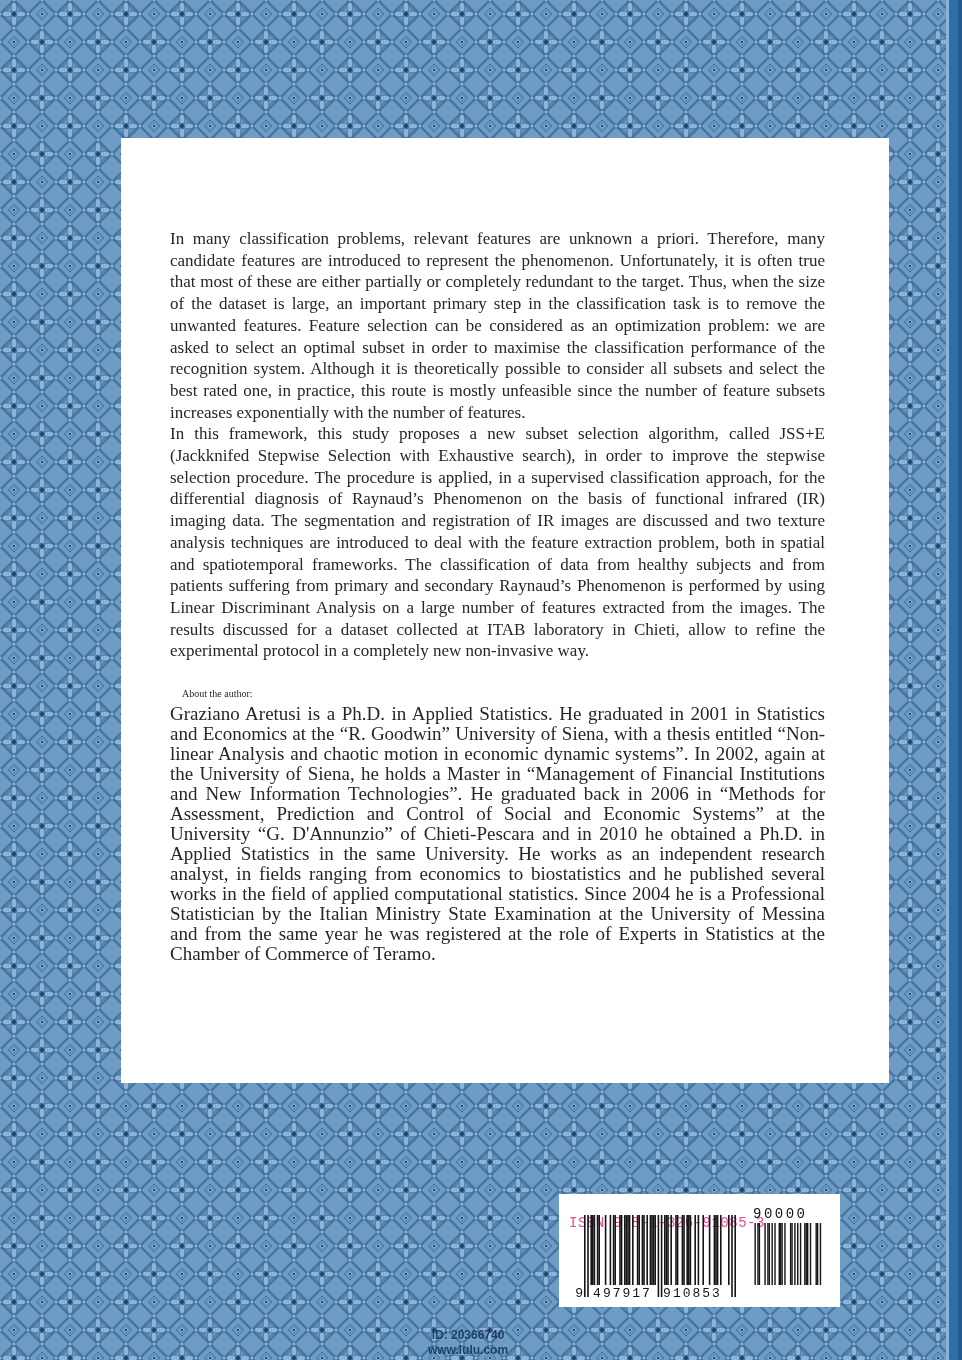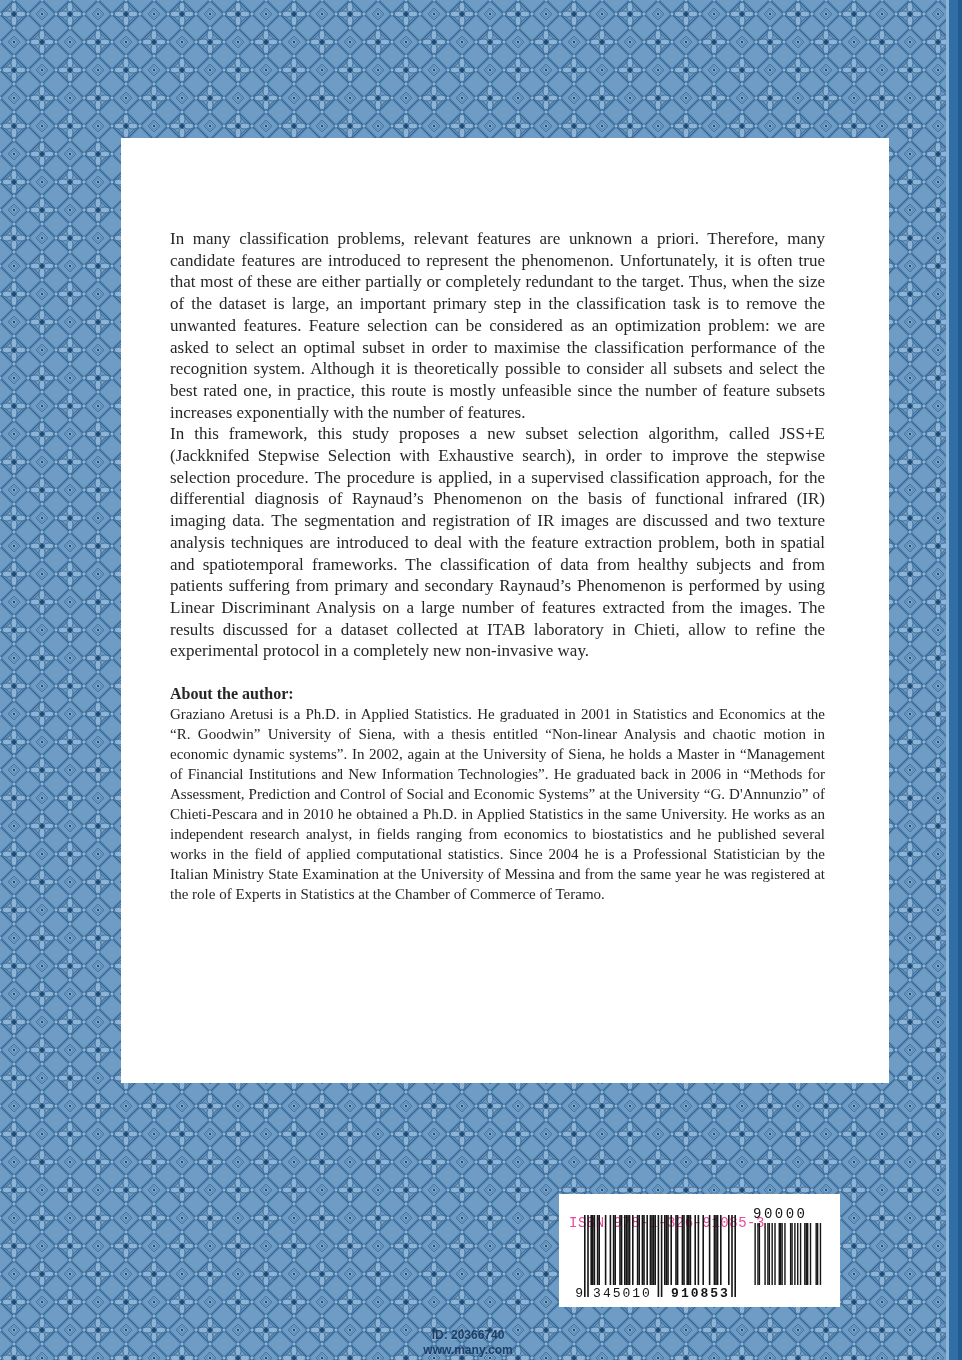--- a/index.html
+++ b/index.html
@@ -27,22 +27,22 @@
   }
 
   .text-panel{
     position:absolute;left:121px;top:138px;width:768px;height:945px;
     background:var(--panel_bg,#ffffff);
     box-sizing:border-box;padding:90px 64px 0 49px;
     color:var(--body_text,#262626);
   }
   .text-panel p{margin:0;text-align:justify;text-align-last:left;}
   p.syn{font-size:17px;line-height:21.7px;}
-  h2.about-head{margin:22px 0 0 0;font-size:16px;line-height:20px;font-weight:bold;color:var(--body_text,#262626);}
-  p.about{font-size:15px;line-height:20px;}
+  h2.about-head{margin:22px 0 0 12px;font-size:10px;line-height:20px;font-weight:normal;color:var(--body_text,#262626);}
+  p.about{font-size:19px;line-height:20px;}
 
   .print-id{
     position:absolute;left:408px;top:1328px;width:120px;text-align:center;
     font-family:"Liberation Sans","DejaVu Sans",sans-serif;font-weight:bold;
     font-size:12px;line-height:15px;color:var(--lulu_text,#1d3f66);
     text-shadow:0 1px 0 rgba(255,255,255,.12);
   }
 
   .barcode-panel{
     position:absolute;left:559px;top:1194px;width:281px;height:113px;
@@ -55,21 +55,21 @@
   }
   .bc-main{position:absolute;left:25px;top:21px;}
   .bc-addon{position:absolute;left:194px;top:29px;}
   .bc-digit{
     position:absolute;top:92px;
     font-family:"Liberation Mono","DejaVu Sans Mono",monospace;
     font-size:13px;color:#141414;
   }
   .d-first{left:8px;width:16px;text-align:right;}
   .d-left{left:30px;width:67px;text-align:center;letter-spacing:2px;}
-  .d-right{left:108px;width:67px;text-align:center;letter-spacing:2px;font-weight:bold;}
+  .d-right{left:100px;width:67px;text-align:center;letter-spacing:2px;}
   .addon-label{
     position:absolute;left:194px;top:12px;width:68px;text-align:left;
     font-family:"Liberation Mono","DejaVu Sans Mono",monospace;
     font-size:14px;letter-spacing:2.5px;color:#141414;
   }
 </style>
 </head>
 <body style="--pattern_base: #6f9cc5; --pattern_mid: #5585b2; --pattern_light: #8fb3d4; --pattern_dark: #2e618f; --pattern_accent: #1d4a74; --spine: #2f6ea7; --panel_bg: #ffffff; --body_text: #262626; --lulu_text: #1d3f66; --barcode_bars: #161616;">
 
 <svg class="bgsvg" width="962" height="1360" viewBox="0 0 962 1360" aria-hidden="true">
@@ -104,21 +104,21 @@
 
 <section class="text-panel">
   <p class="syn">In many classification problems, relevant features are unknown a priori. Therefore, many candidate features are introduced to represent the phenomenon. Unfortunately, it is often true that most of these are either partially or completely redundant to the target. Thus, when the size of the dataset is large, an important primary step in the classification task is to remove the unwanted features. Feature selection can be considered as an optimization problem: we are asked to select an optimal subset in order to maximise the classification performance of the recognition system. Although it is theoretically possible to consider all subsets and select the best rated one, in practice, this route is mostly unfeasible since the number of feature subsets increases exponentially with the number of features.</p>
   <p class="syn">In this framework, this study proposes a new subset selection algorithm, called JSS+E (Jackknifed Stepwise Selection with Exhaustive search), in order to improve the stepwise selection procedure. The procedure is applied, in a supervised classification approach, for the differential diagnosis of Raynaud’s Phenomenon on the basis of functional infrared (IR) imaging data. The segmentation and registration of IR images are discussed and two texture analysis techniques are introduced to deal with the feature extraction problem, both in spatial and spatiotemporal frameworks. The classification of data from healthy subjects and from patients suffering from primary and secondary Raynaud’s Phenomenon is performed by using Linear Discriminant Analysis on a large number of features extracted from the images. The results discussed for a dataset collected at ITAB laboratory in Chieti, allow to refine the experimental protocol in a completely new non-invasive way.</p>
   <h2 class="about-head">About the author:</h2>
   <p class="about">Graziano Aretusi is a Ph.D. in Applied Statistics. He graduated in 2001 in Statistics and Economics at the “R. Goodwin” University of Siena, with a thesis entitled “Non-linear Analysis and chaotic motion in economic dynamic systems”. In 2002, again at the University of Siena, he holds a Master in “Management of Financial Institutions and New Information Technologies”. He graduated back in 2006 in “Methods for Assessment, Prediction and Control of Social and Economic Systems” at the University “G. D'Annunzio” of Chieti-Pescara and in 2010 he obtained a Ph.D. in Applied Statistics in the same University. He works as an independent research analyst, in fields ranging from economics to biostatistics and he published several works in the field of applied computational statistics. Since 2004 he is a Professional Statistician by the Italian Ministry State Examination at the University of Messina and from the same year he was registered at the role of Experts in Statistics at the Chamber of Commerce of Teramo.</p>
 </section>
 
 <div class="print-id">
   <div>ID: 20366740</div>
-  <div>www.many.com</div>
+  <div>www.lulu.com</div>
 </div>
 
 <div class="barcode-panel">
   <div class="isbn-line">ISBN 978-1-326-91085-3</div>
   <svg class="bc-main" aria-hidden="true" width="152" height="82">
       <rect x="0.00" y="0" width="1.60" height="82" fill="#161616"></rect>
       <rect x="3.20" y="0" width="1.60" height="82" fill="#161616"></rect>
       <rect x="6.40" y="0" width="1.60" height="70" fill="#161616"></rect>
       <rect x="8.00" y="0" width="1.60" height="70" fill="#161616"></rect>
       <rect x="9.60" y="0" width="1.60" height="70" fill="#161616"></rect>
@@ -163,21 +163,21 @@
       <rect x="124.80" y="0" width="1.60" height="70" fill="#161616"></rect>
       <rect x="129.60" y="0" width="1.60" height="70" fill="#161616"></rect>
       <rect x="131.20" y="0" width="1.60" height="70" fill="#161616"></rect>
       <rect x="132.80" y="0" width="1.60" height="70" fill="#161616"></rect>
       <rect x="136.00" y="0" width="1.60" height="70" fill="#161616"></rect>
       <rect x="144.00" y="0" width="1.60" height="70" fill="#161616"></rect>
       <rect x="147.20" y="0" width="1.60" height="82" fill="#161616"></rect>
       <rect x="150.40" y="0" width="1.60" height="82" fill="#161616"></rect>
     </svg>
   <div class="bc-digit d-first">9</div>
-  <div class="bc-digit d-left">345010</div>
+  <div class="bc-digit d-left">497917</div>
   <div class="bc-digit d-right">910853</div>
   <div class="addon-label">90000</div>
   <svg class="bc-addon" aria-hidden="true" width="69" height="62">
       <rect x="1.42" y="0" width="1.42" height="62" fill="#161616"></rect>
       <rect x="4.26" y="0" width="1.42" height="62" fill="#161616"></rect>
       <rect x="5.68" y="0" width="1.42" height="62" fill="#161616"></rect>
       <rect x="11.36" y="0" width="1.42" height="62" fill="#161616"></rect>
       <rect x="14.20" y="0" width="1.42" height="62" fill="#161616"></rect>
       <rect x="15.62" y="0" width="1.42" height="62" fill="#161616"></rect>
       <rect x="18.46" y="0" width="1.42" height="62" fill="#161616"></rect>

